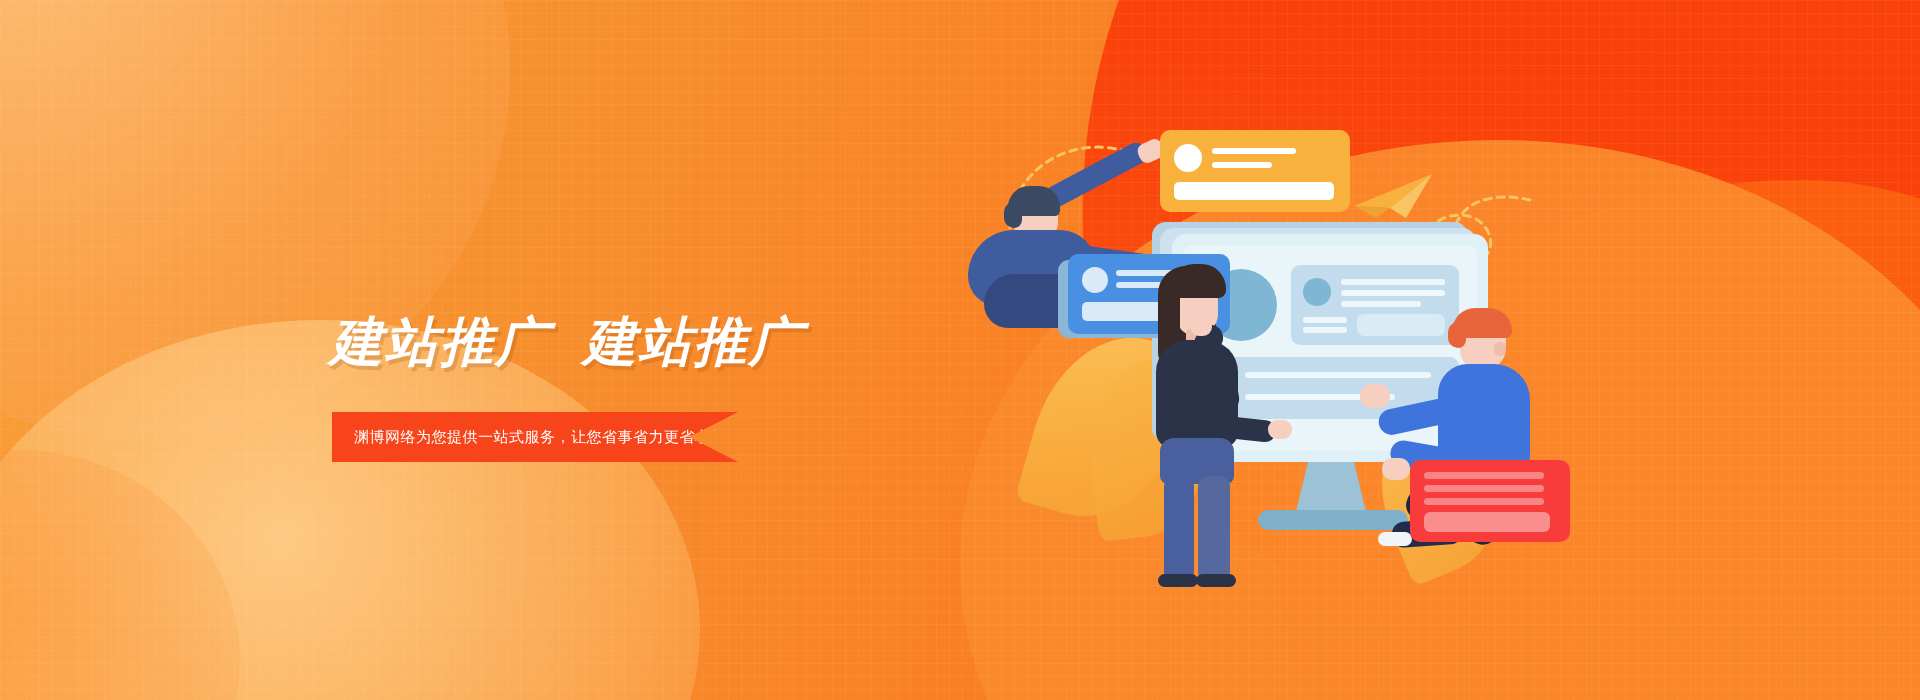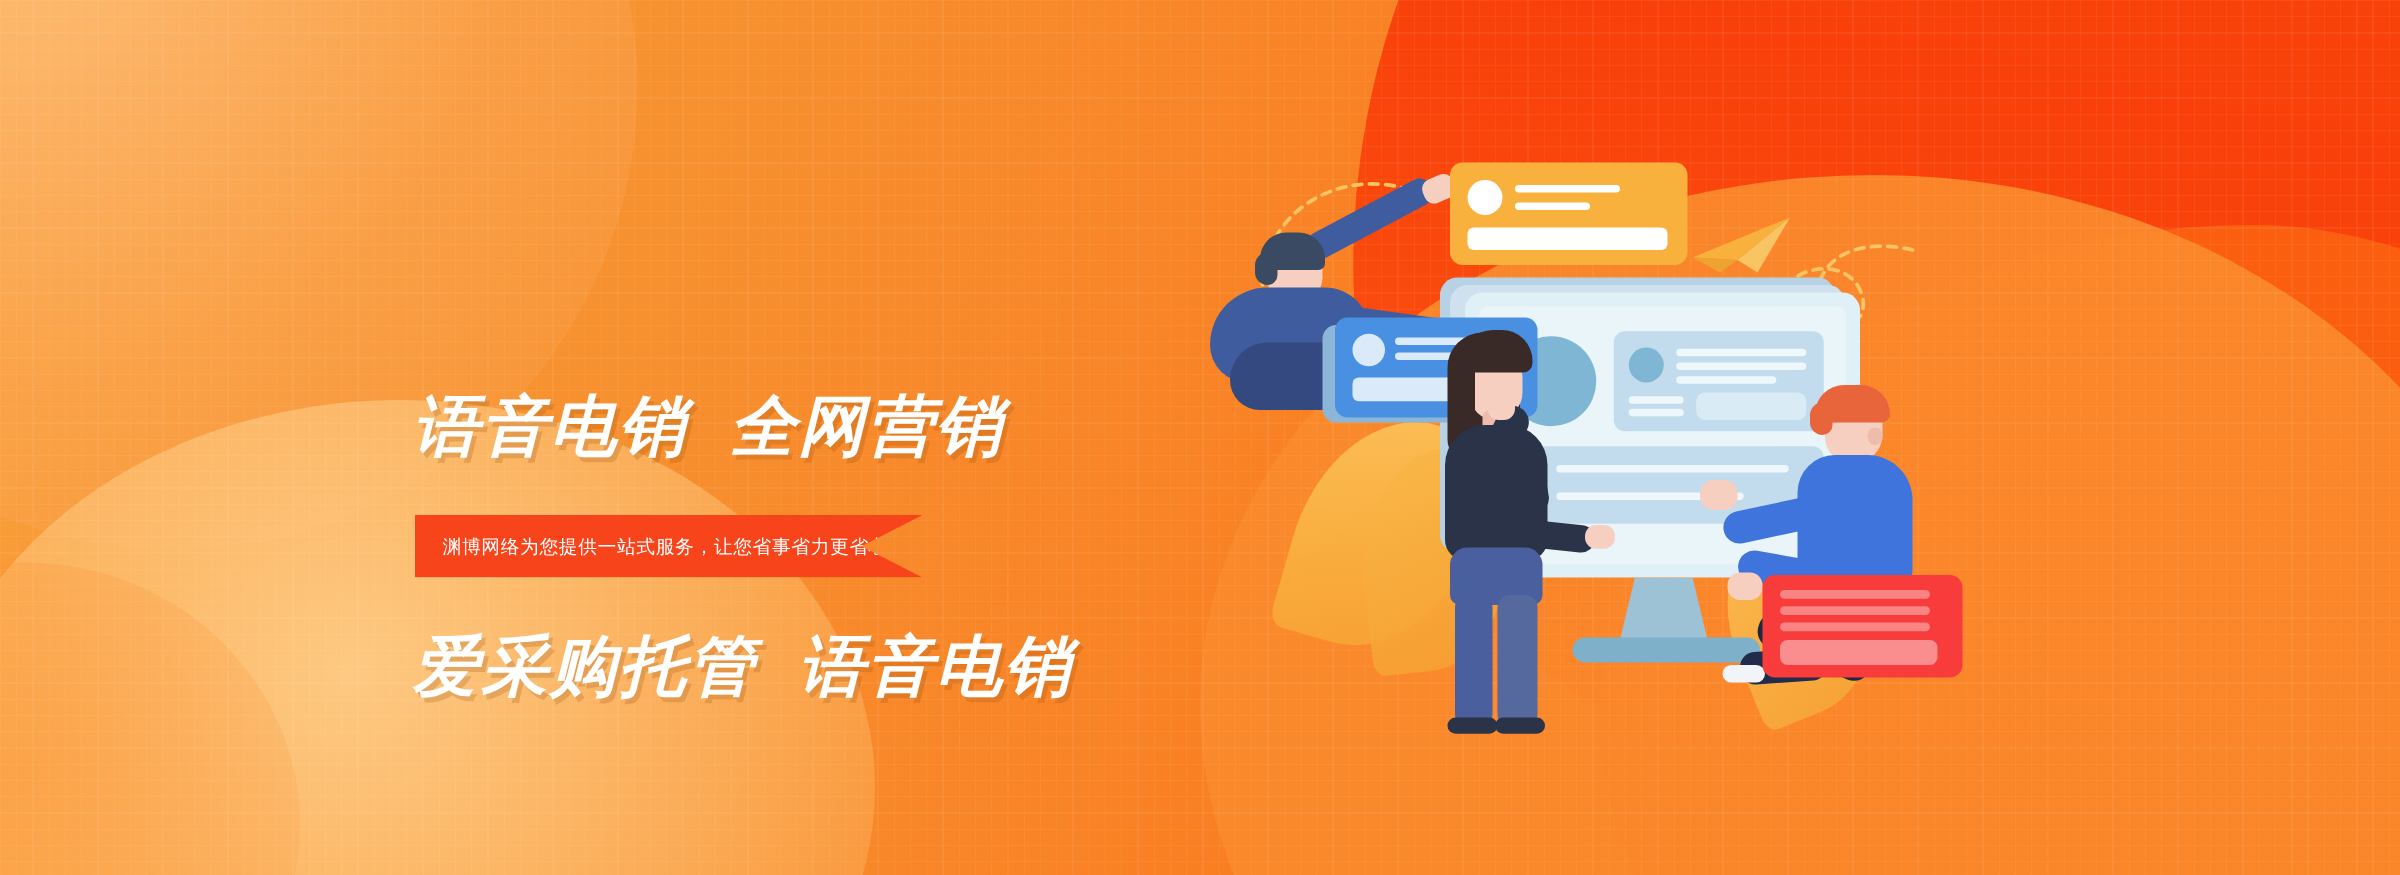--- a/index.html
+++ b/index.html
@@ -274,22 +274,21 @@
       <div class="card-line" style="left:14px;top:12px;width:120px;height:7px;background:#fa8383;"></div>
       <div class="card-line" style="left:14px;top:25px;width:120px;height:7px;background:#fa8383;"></div>
       <div class="card-line" style="left:14px;top:38px;width:120px;height:7px;background:#fa8383;"></div>
       <div class="card-line" style="left:14px;top:52px;width:126px;height:20px;background:#fa8d8d;border-radius:6px;"></div>
     </div>
 
   </div>
 
   <div class="copy">
     <div class="headline">
-      <span class="ln ln1">语音电销  全网营销</span>
-      <span class="ln ln2">爱采购托管  语音电销</span>
+      <span class="ln ln1">建站推广  建站推广</span>
     </div>
   </div>
 
   <div class="ribbon-wrap">
     <span class="ribbon-text">渊博网络为您提供一站式服务，让您省事省力更省心</span>
   </div>
 
 </div>
 
 </body></html>

